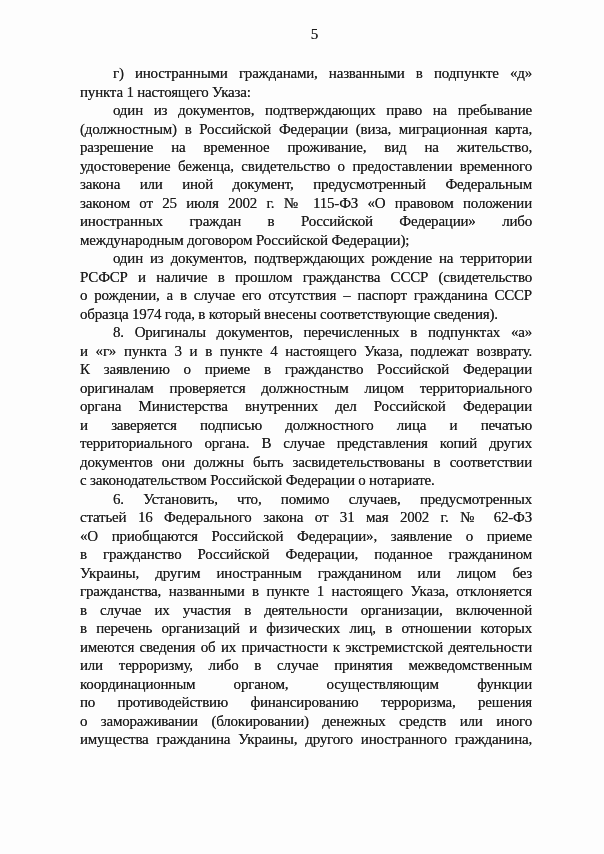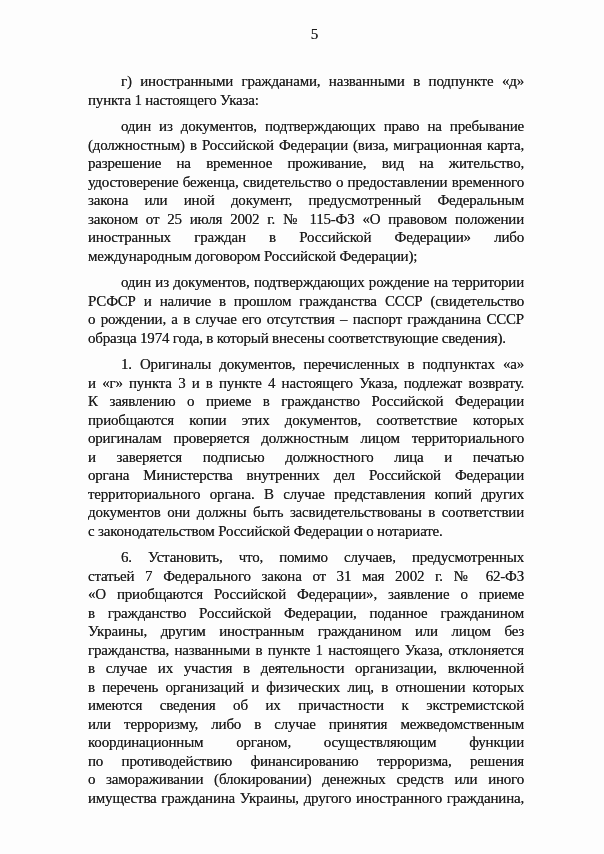--- a/index.html
+++ b/index.html
@@ -26,21 +26,21 @@
     text-shadow: 0 0 0.35px rgba(25,25,25,0.8);
   }
   .text-block {
     position: absolute;
     top: 64px; left: 80px; width: 452px;
     font-size: 15px;
     line-height: 18.5px;
     letter-spacing: -0.2px;
     text-shadow: 0 0 0.35px rgba(25,25,25,0.8);
   }
-  .para { margin: 8px; padding: 0; }
+  .para { margin: 0; padding: 0; }
   .line {
     text-align: justify;
     text-align-last: justify;
     height: 18.5px;
     overflow: hidden;
     white-space: normal;
   }
   .line.first { text-indent: 33px; }
   .line.end { text-align-last: left; }
 </style>
@@ -70,35 +70,34 @@
     </div>
 
     <div class="para">
       <div class="line first">один из документов, подтверждающих рождение на территории</div>
       <div class="line">РСФСР и наличие в прошлом гражданства СССР (свидетельство</div>
       <div class="line">о рождении, а в случае его отсутствия – паспорт гражданина СССР</div>
       <div class="line end">образца 1974 года, в который внесены соответствующие сведения).</div>
     </div>
 
     <div class="para">
-      <div class="line first">1. Оригиналы документов, перечисленных в подпунктах «а»</div>
+      <div class="line first">8. Оригиналы документов, перечисленных в подпунктах «а»</div>
       <div class="line">и «г» пункта 3 и в пункте 4 настоящего Указа, подлежат возврату.</div>
       <div class="line">К заявлению о приеме в гражданство Российской Федерации</div>
-      <div class="line">приобщаются копии этих документов, соответствие которых</div>
       <div class="line">оригиналам проверяется должностным лицом территориального</div>
+      <div class="line">органа Министерства внутренних дел Российской Федерации</div>
       <div class="line">и заверяется подписью должностного лица и печатью</div>
-      <div class="line">органа Министерства внутренних дел Российской Федерации</div>
       <div class="line">территориального органа. В случае представления копий других</div>
       <div class="line">документов они должны быть засвидетельствованы в соответствии</div>
       <div class="line end">с законодательством Российской Федерации о нотариате.</div>
     </div>
 
     <div class="para">
       <div class="line first">6. Установить, что, помимо случаев, предусмотренных</div>
-      <div class="line">статьей 7 Федерального закона от 31 мая 2002 г. № 62-ФЗ</div>
+      <div class="line">статьей 16 Федерального закона от 31 мая 2002 г. № 62-ФЗ</div>
       <div class="line">«О приобщаются Российской Федерации», заявление о приеме</div>
       <div class="line">в гражданство Российской Федерации, поданное гражданином</div>
       <div class="line">Украины, другим иностранным гражданином или лицом без</div>
       <div class="line">гражданства, названными в пункте 1 настоящего Указа, отклоняется</div>
       <div class="line">в случае их участия в деятельности организации, включенной</div>
       <div class="line">в перечень организаций и физических лиц, в отношении которых</div>
       <div class="line">имеются сведения об их причастности к экстремистской деятельности</div>
       <div class="line">или терроризму, либо в случае принятия межведомственным</div>
       <div class="line">координационным органом, осуществляющим функции</div>
       <div class="line">по противодействию финансированию терроризма, решения</div>

